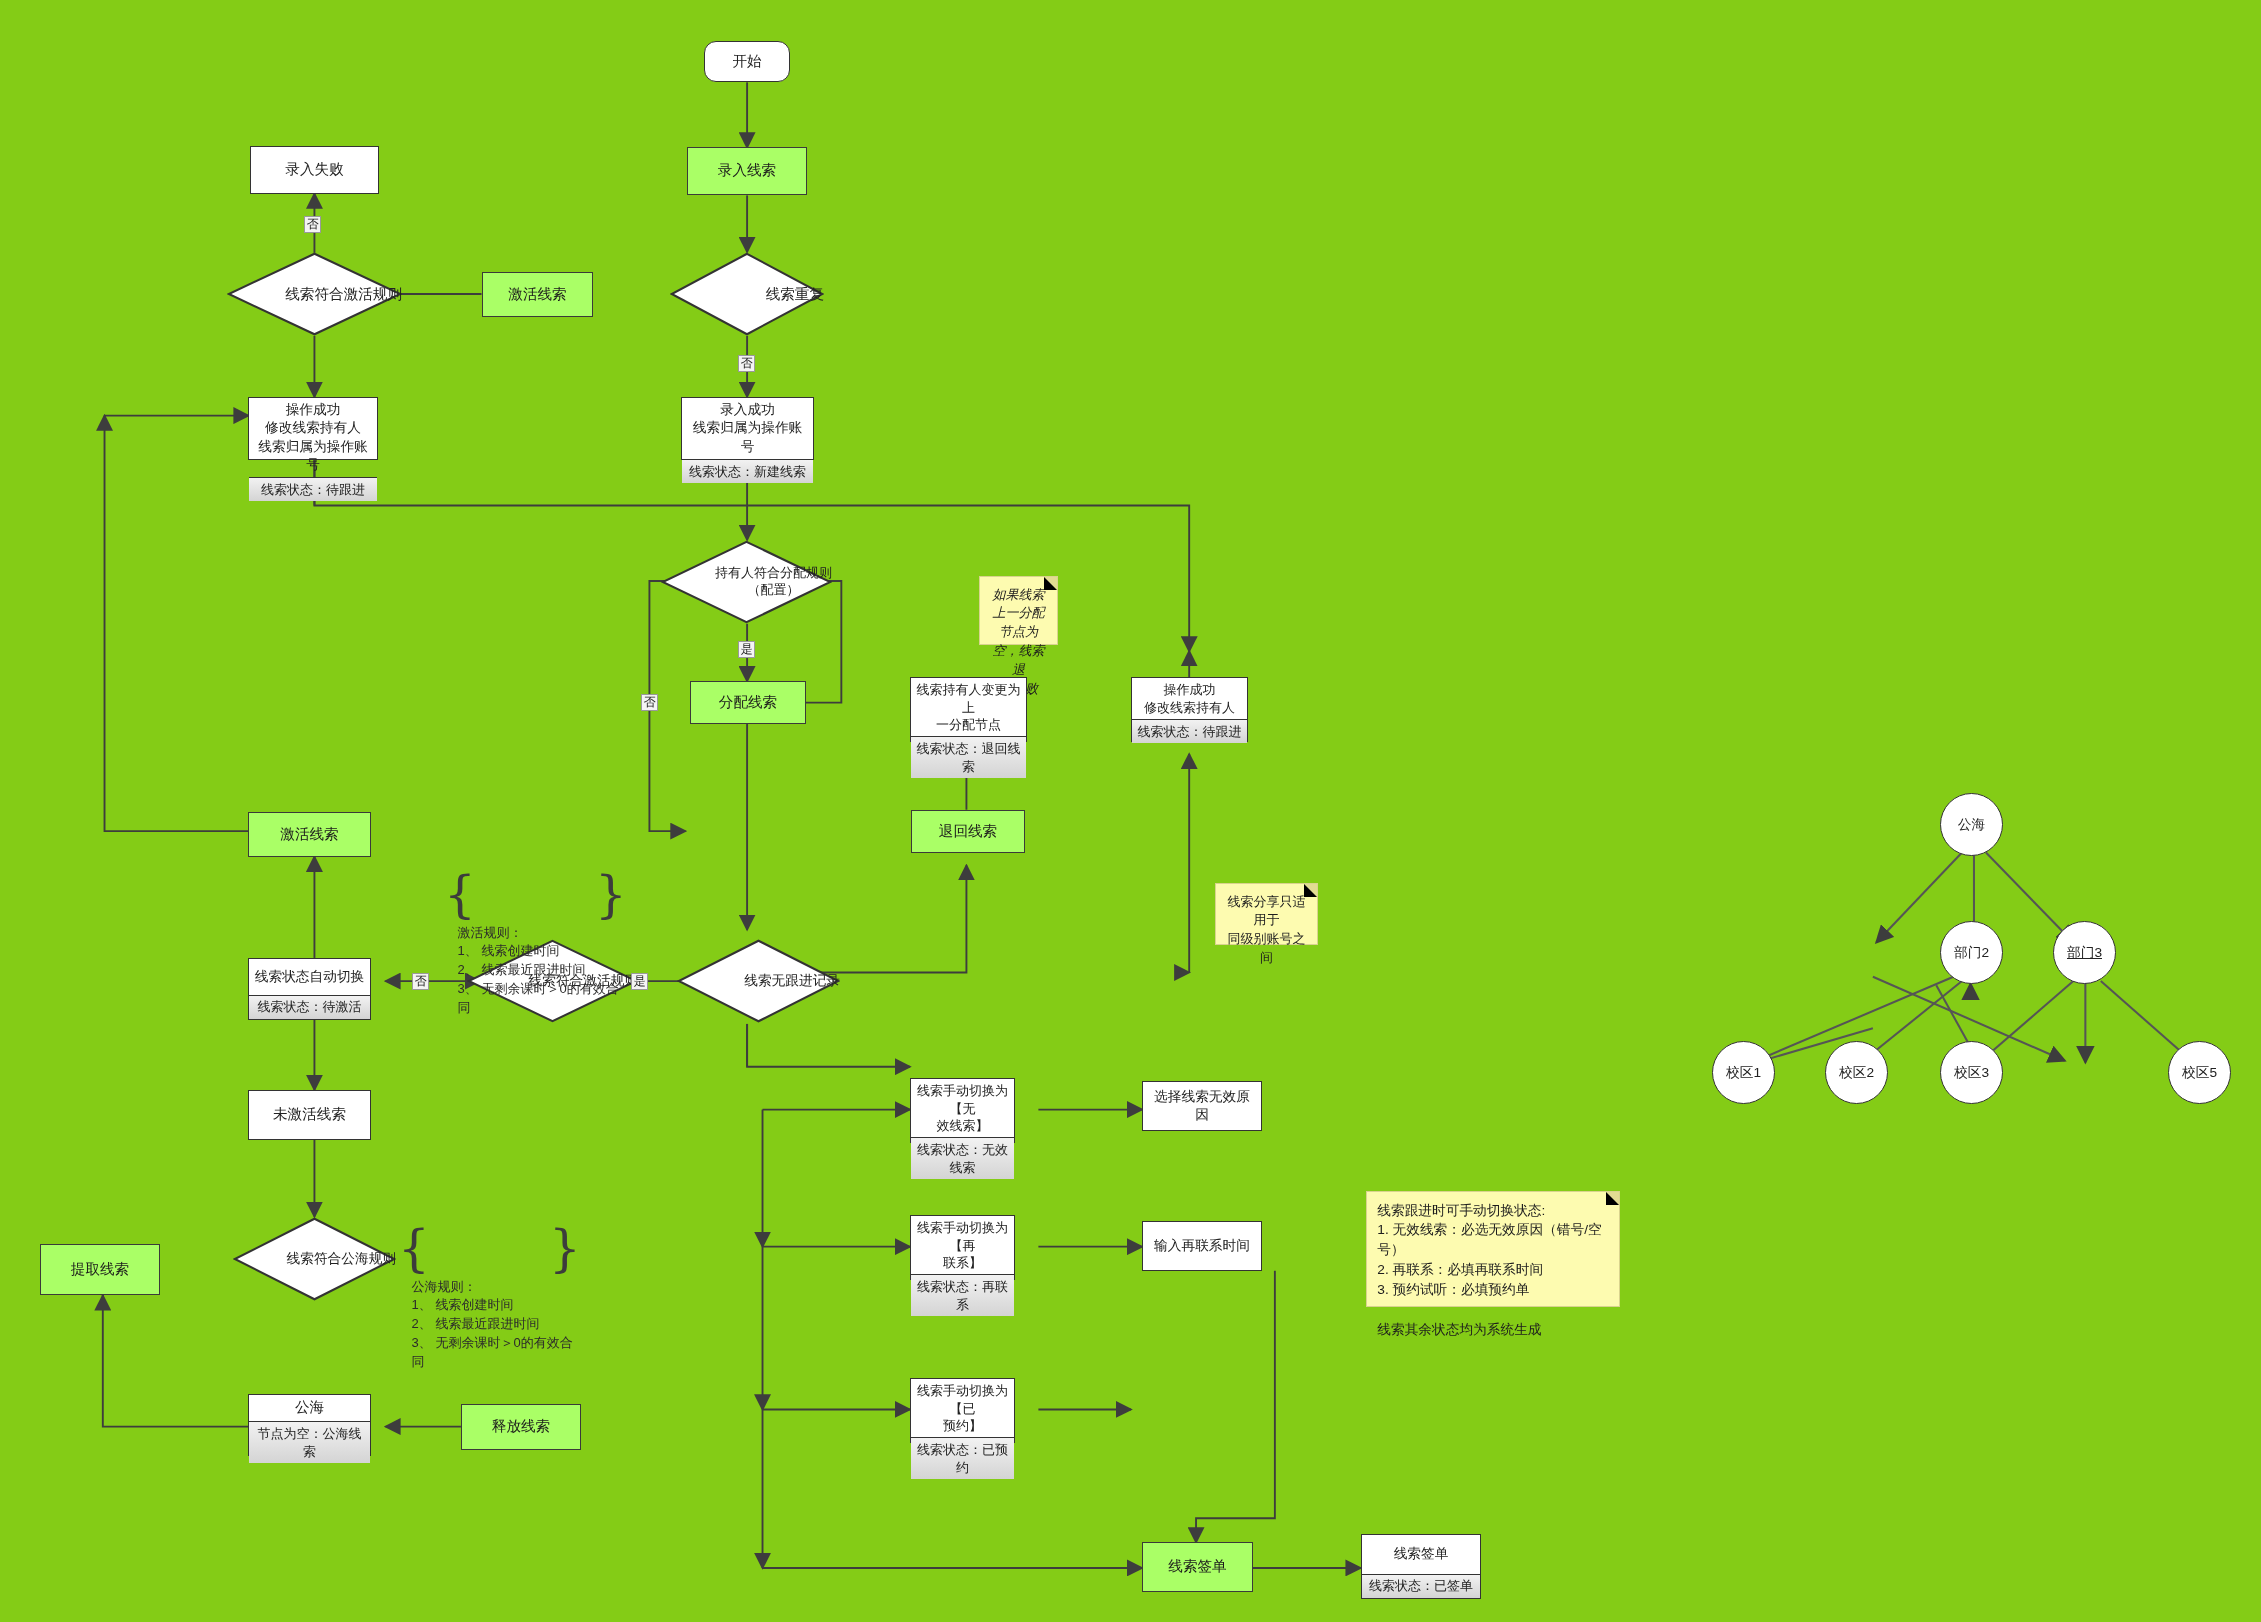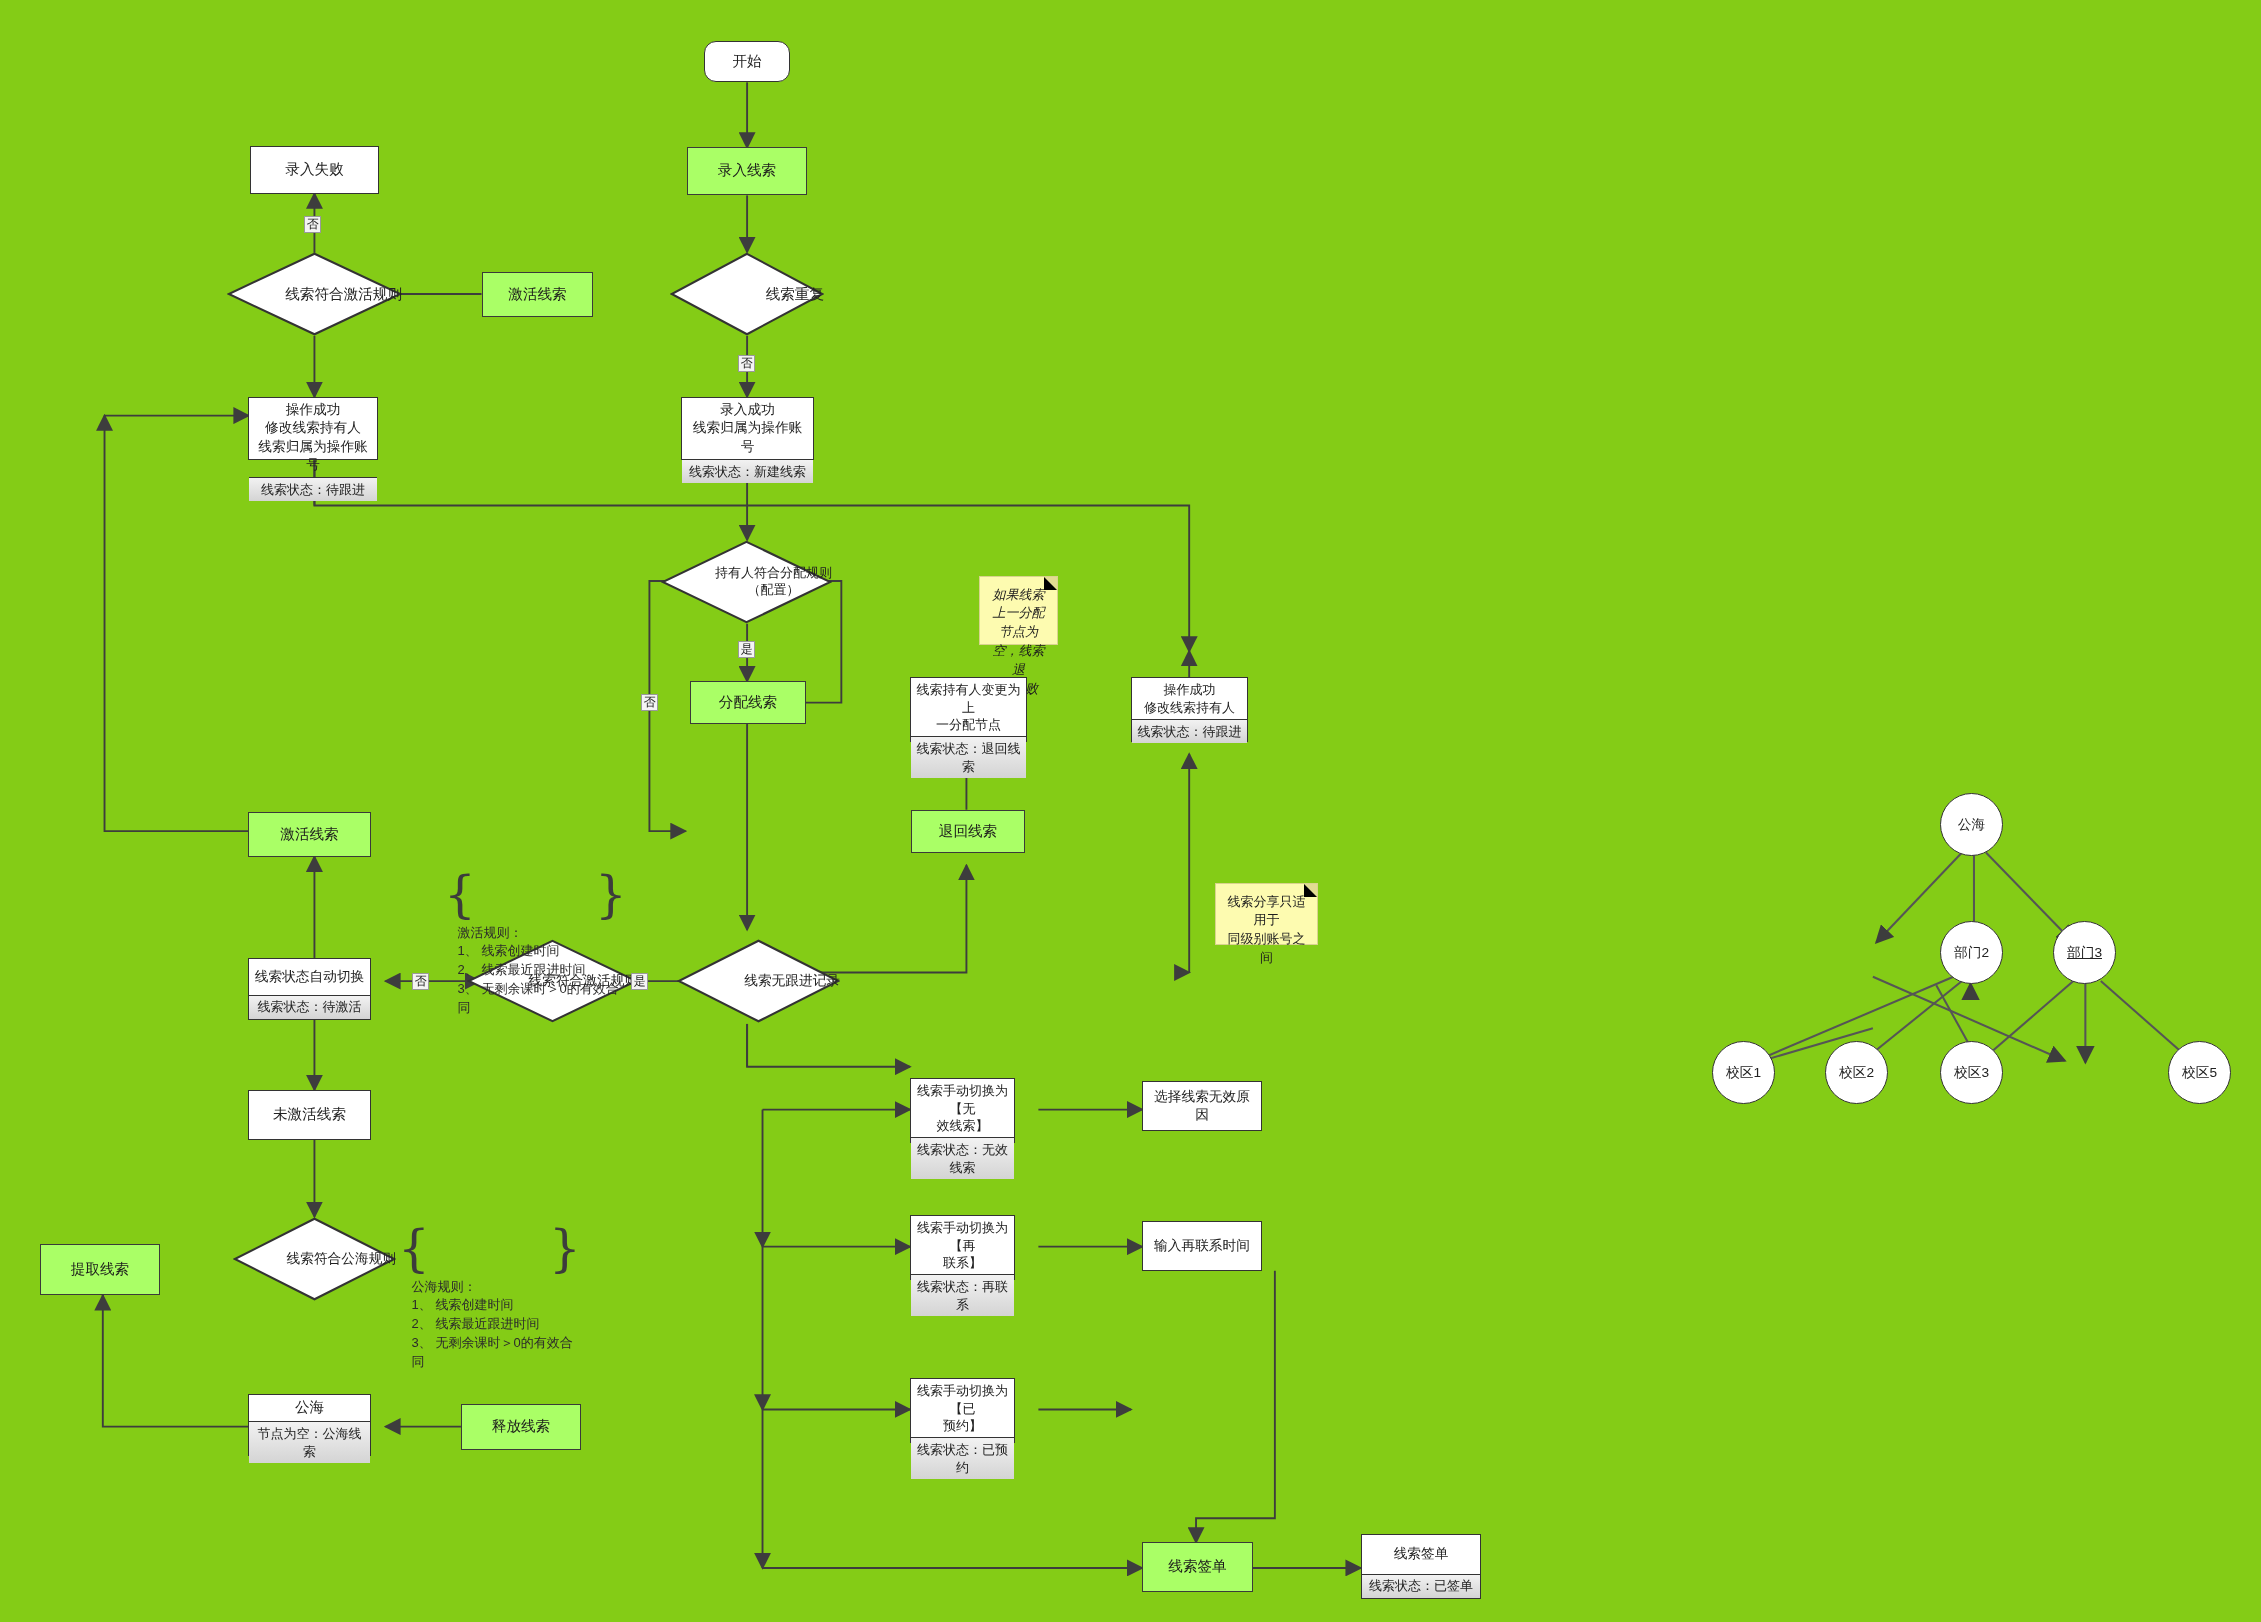--- a/index.html
+++ b/index.html
@@ -313,20 +313,26 @@
 
   <div class="node green fs17" style="left:1142px;top:1542px;width:111px;height:50px;">
     <div class="body">线索签单</div>
   </div>
 
   <div class="node plain fs16" style="left:1361px;top:1534px;width:120px;height:65px;">
     <div class="body">线索签单</div>
     <div class="status">线索状态：已签单</div>
   </div>
 
+  <div class="note fs16" style="left:1366px;top:1191px;width:254px;height:116px;">线索跟进时可手动切换状态:
+1. 无效线索：必选无效原因（错号/空号）
+2. 再联系：必填再联系时间
+3. 预约试听：必填预约单
+
+线索其余状态均为系统生成</div>
 
   <div class="edgelabel" style="left:304px;top:216px;">否</div>
   <div class="edgelabel" style="left:738px;top:355px;">否</div>
   <div class="edgelabel" style="left:738px;top:641px;">是</div>
   <div class="edgelabel" style="left:641px;top:694px;">否</div>
   <div class="edgelabel" style="left:631px;top:973px;">是</div>
   <div class="edgelabel" style="left:412px;top:973px;">否</div>
 
   <div class="brace fs15" style="left:449px;top:867px;width:171px;height:77px;">
     <span class="bl" style="left:-5.1px;top:5.1px;">{</span>

